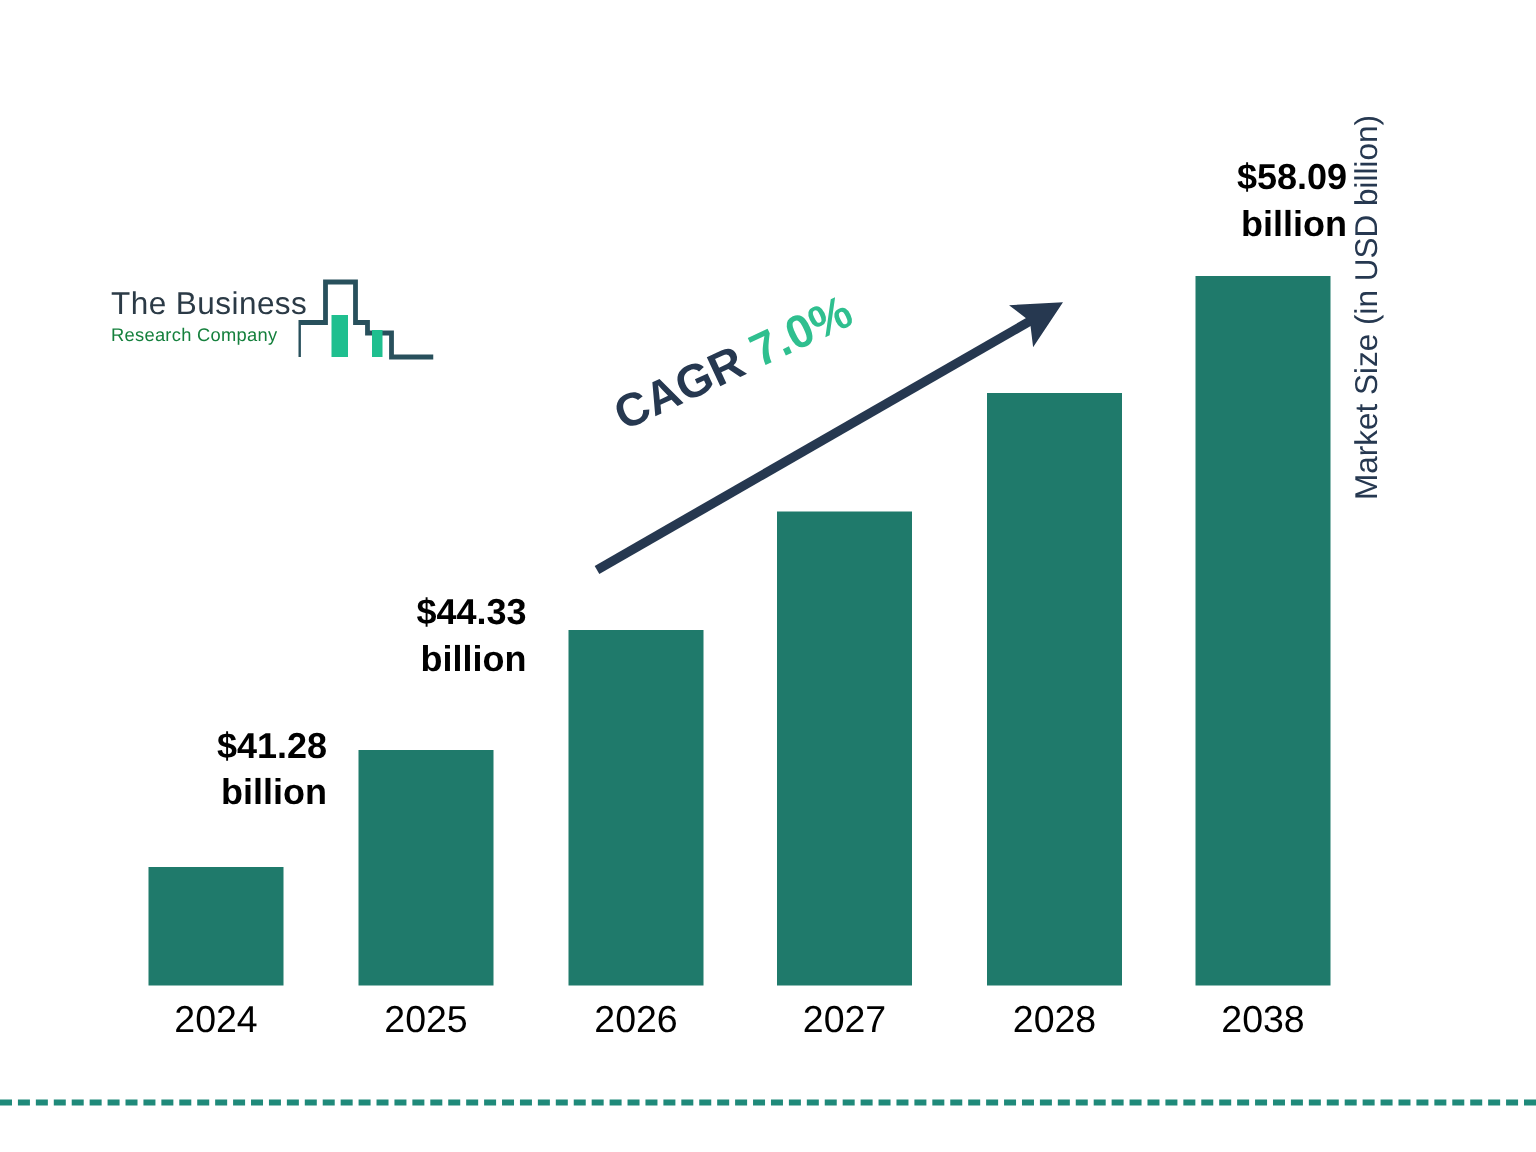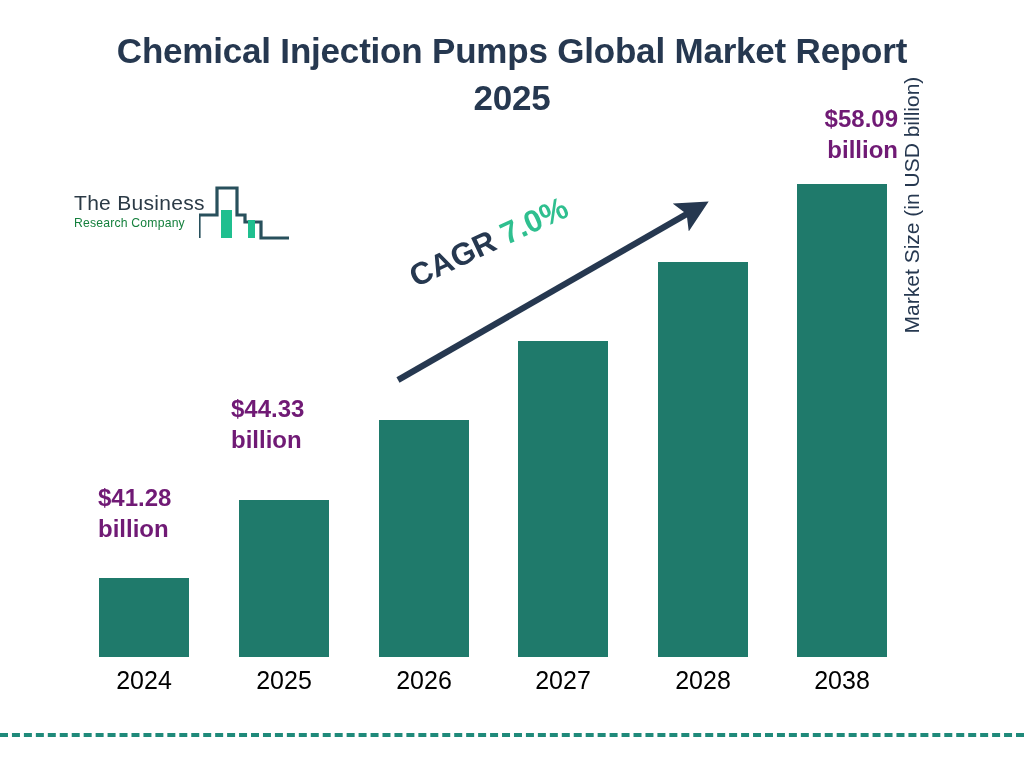--- a/index.html
+++ b/index.html
@@ -74,26 +74,26 @@
 
   
   .bar {
     position: absolute;
     background: #1F7A6B;
   }
   .bar-label {
     position: absolute;
     font-size: 24px;
     font-weight: bold;
-    color: #701a75;
+    color: #000000;
     line-height: 1.28;
     white-space: nowrap;
   }
   .bar-label.align-right { text-align: right; }
-  .bar-label.align-left  { text-align: left; }
+  .bar-label.align-left  { text-align: right; }
 
   .tick-label {
     position: absolute;
     font-size: 25px;
     color: #000000;
     text-align: center;
     line-height: 1;
   }
 
   
@@ -139,21 +139,20 @@
     width: 1024px;
     height: 0;
     border-top: 4px dashed #1F8A7A;
   }
 </style>
 </head>
 <body>
 
 <div id="canvas">
 
-  <div class="chart-title">Chemical Injection Pumps Global Market Report 2025</div>
 
   <div class="logo-block">
     <div class="logo-text">
       <div class="logo-line1">The Business</div>
       <div class="logo-line2">Research Company</div>
     </div>
     <span class="logo-mark">
       <svg width="90" height="62" viewBox="0 0 90 62" xmlns="http://www.w3.org/2000/svg">
 
         <path d="M0 56 L0 33 L18 33 L18 6 L38 6 L38 33 L46 33 L46 40 L62 40 L62 56 L90 56" fill="none" stroke="#28505C" stroke-width="3.2" stroke-linejoin="miter"></path>

